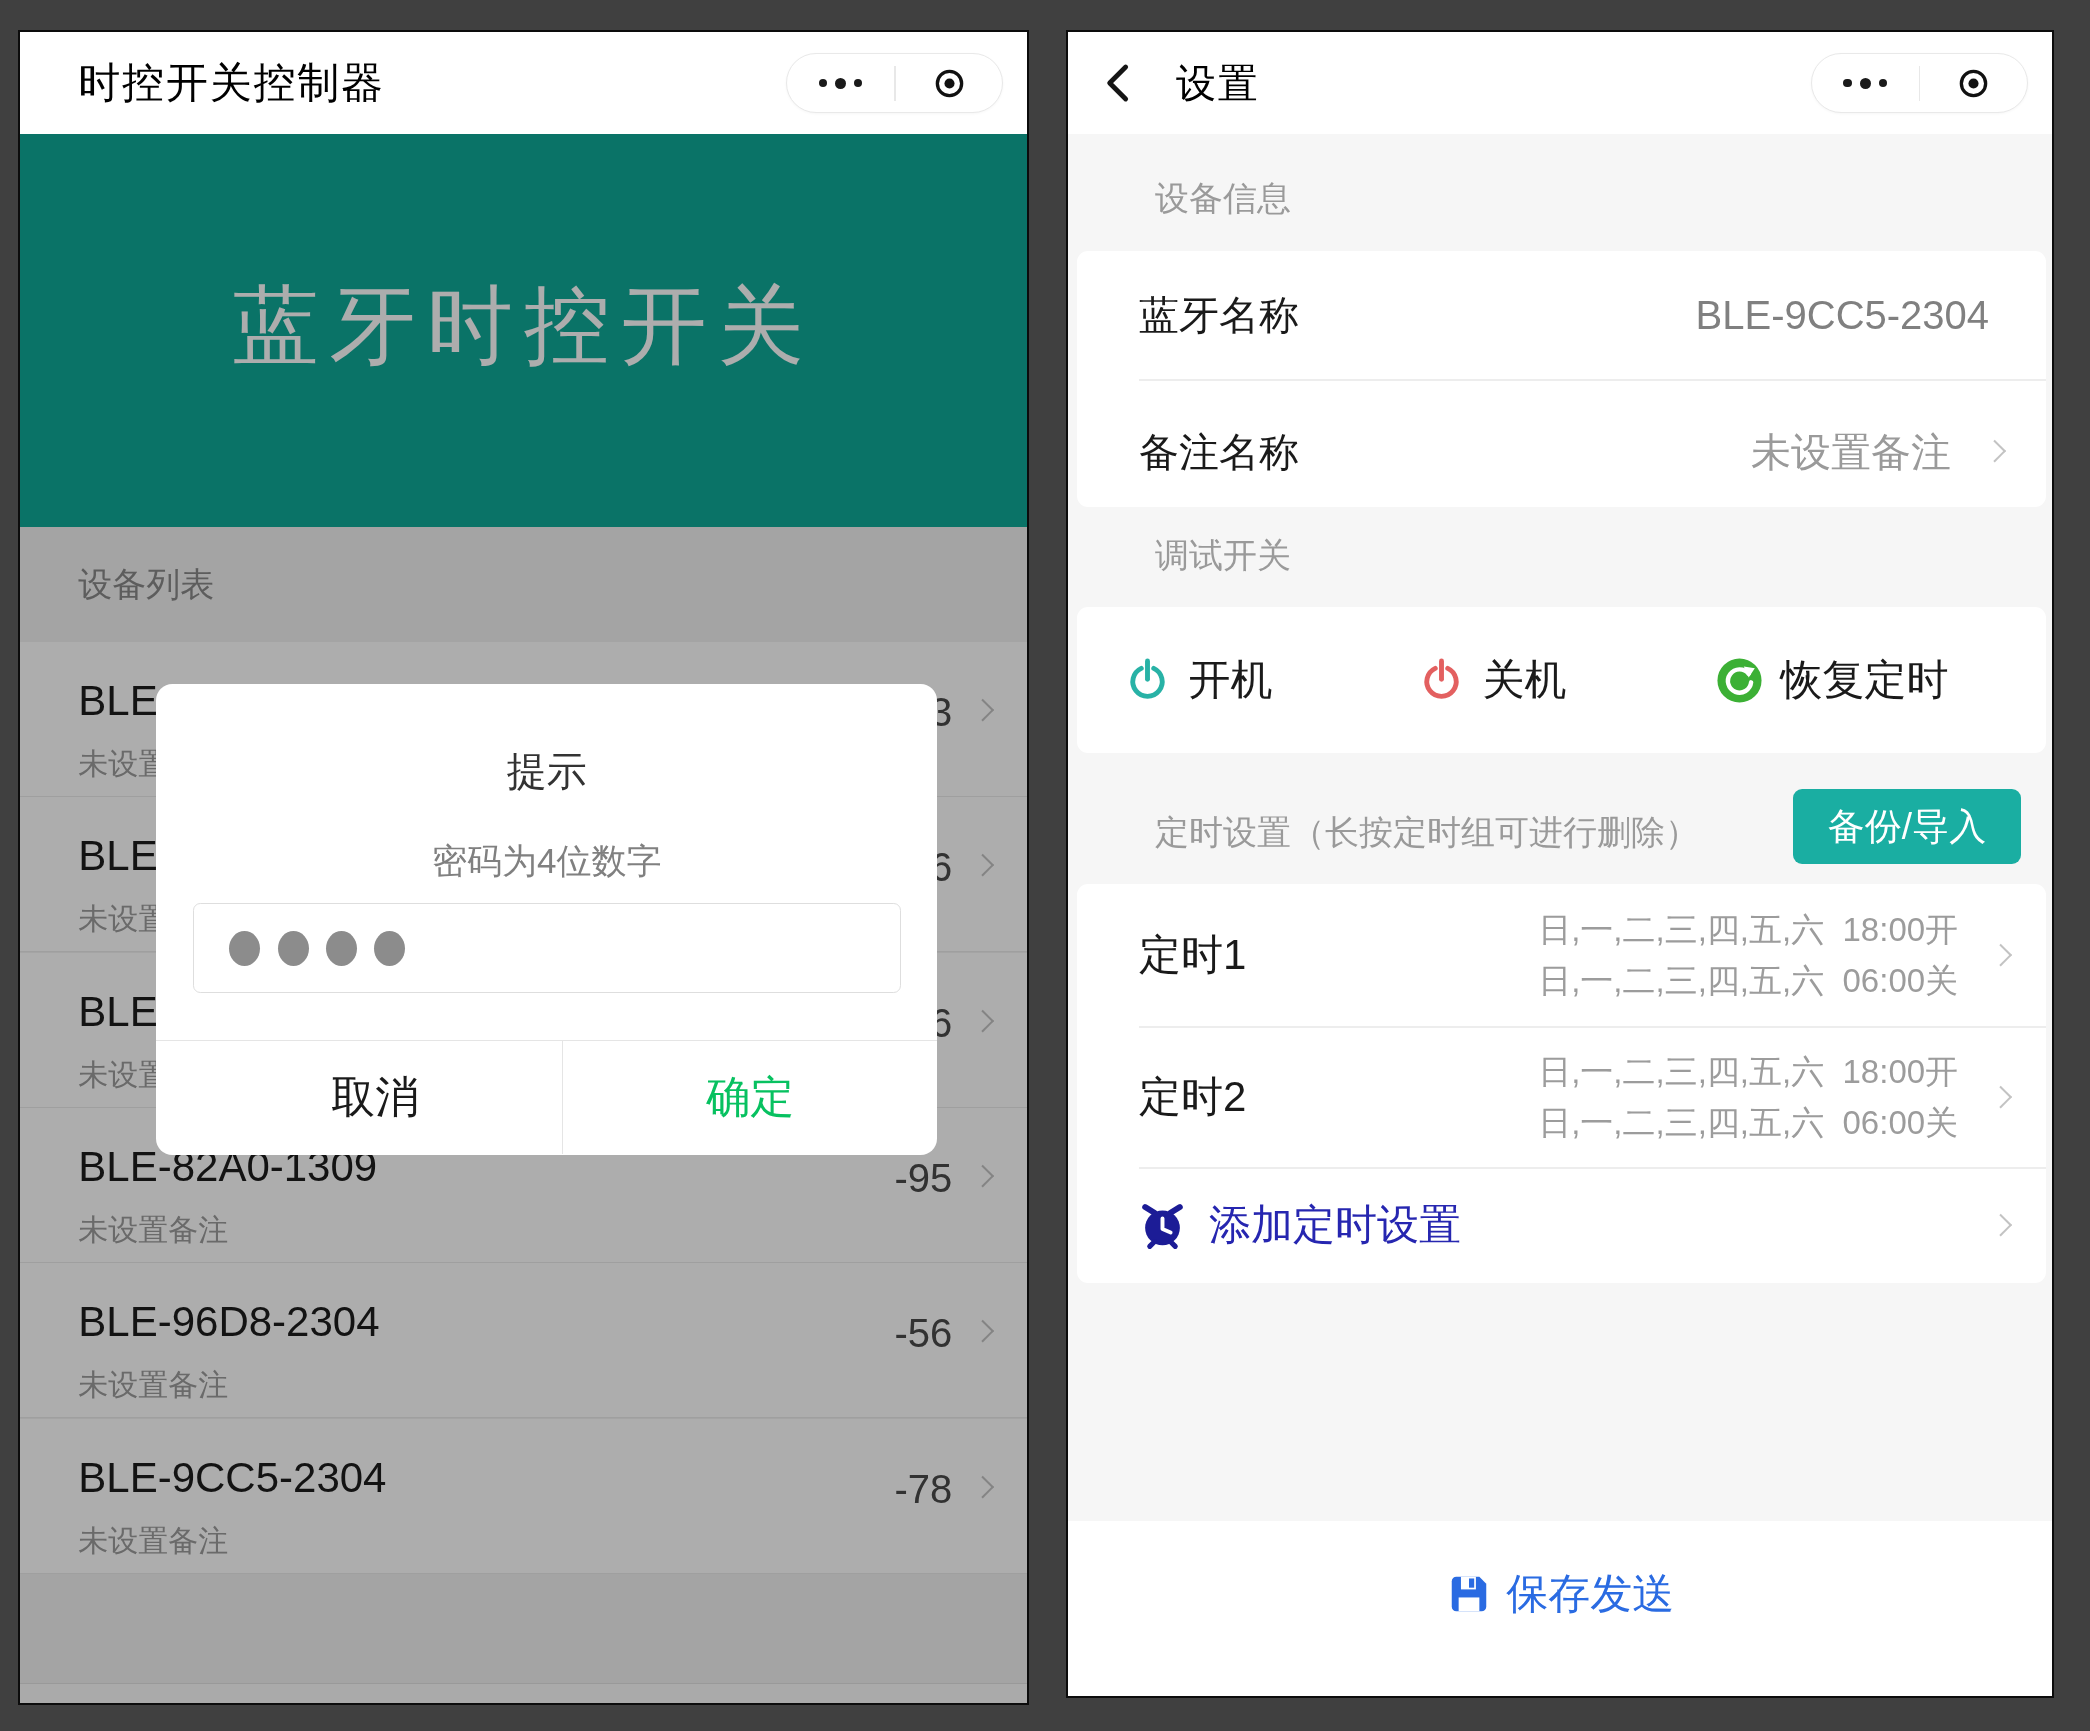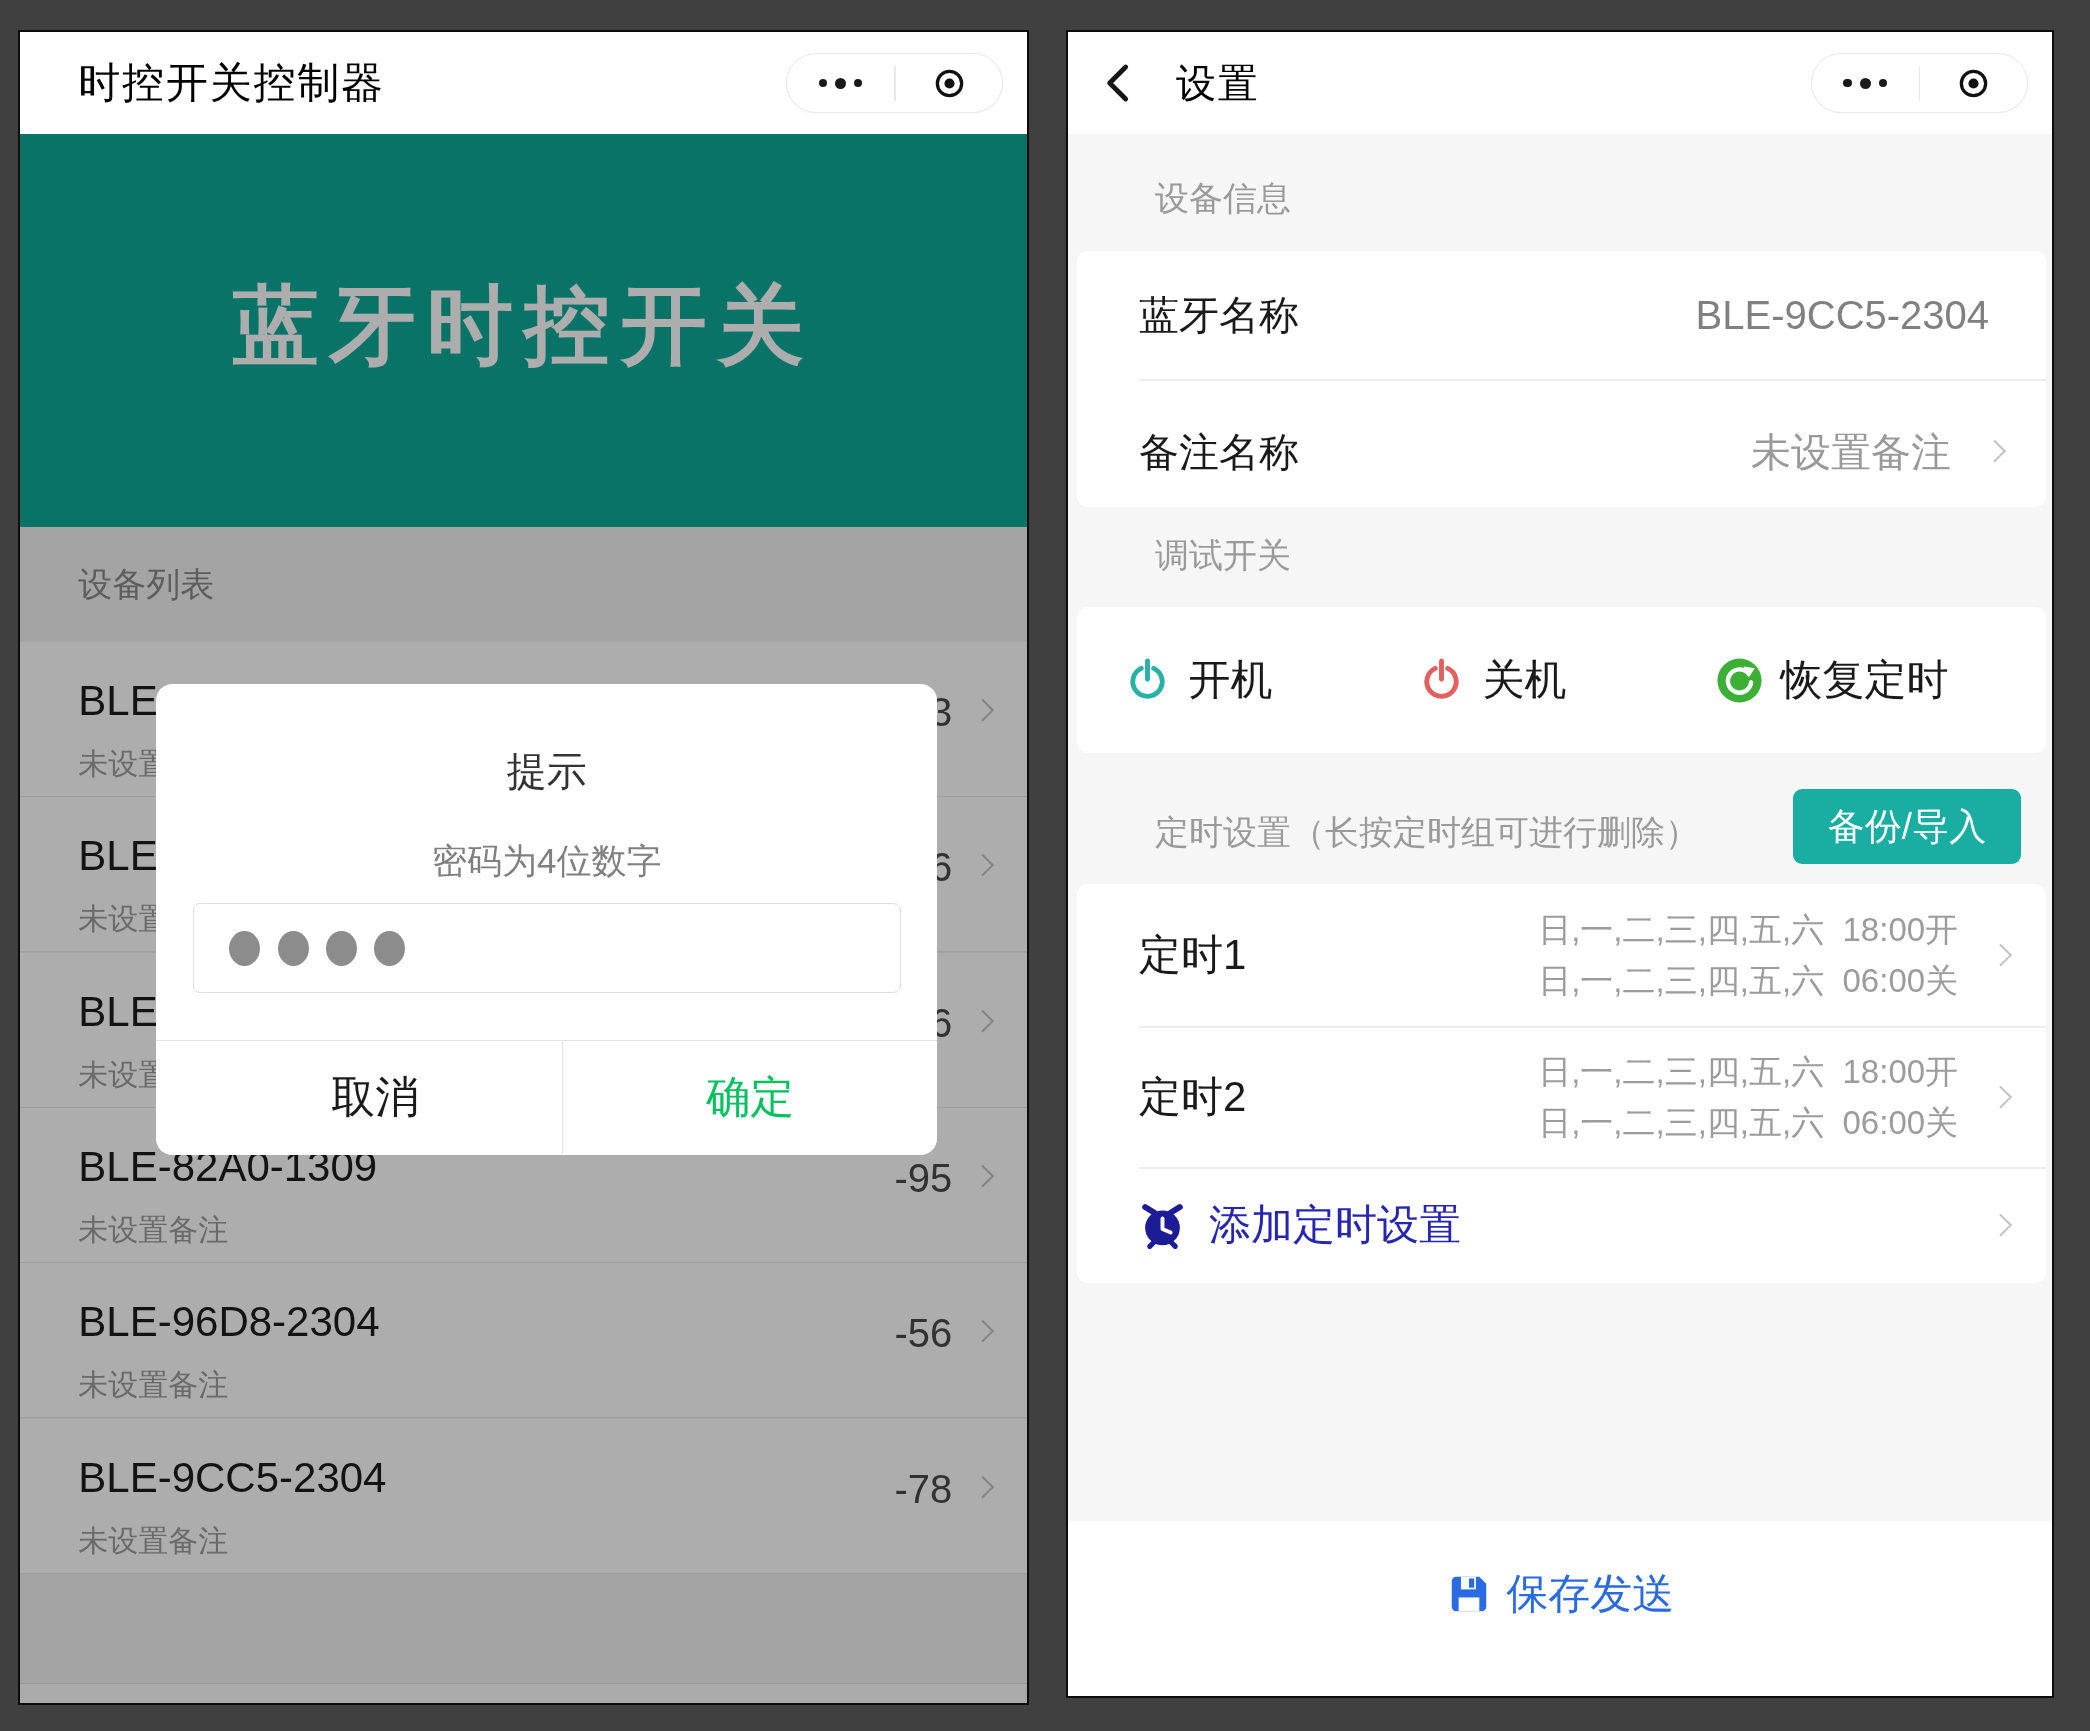--- a/index.html
+++ b/index.html
@@ -22,21 +22,21 @@
              display:flex; align-items:center; box-shadow:0 0.9px 2.7px rgba(0,0,0,0.04); }
   .cap-half { flex:1; display:flex; align-items:center; justify-content:center; height:100%; cursor:pointer; }
   .cap-div { width:1.8px; height:35px; background:#E8E8E8; }
   .dots { display:flex; gap:8.2px; align-items:center; }
   .dots i { width:8.2px; height:8.2px; border-radius:50%; background:#1a1a1a; }
   .dots i.mid { width:11px; height:11px; }
 
   
   .banner { position:absolute; left:0; top:102px; width:100%; height:393px; background:#10AA99; }
   .banner-text { position:absolute; width:100%; top:50%; transform:translateY(-54%);
-                 text-align:center; font-size:86px; font-weight:700; color:#fff; letter-spacing:11px; }
+                 text-align:center; font-size:86px; font-weight:400; color:#fff; letter-spacing:11px; }
   .list-label { position:absolute; left:58px; top:530px; font-size:34px; color:#8a8a8a; }
   .dev-rows { position:absolute; left:0; top:610px; width:100%; }
   .dev-row { position:absolute; left:0; width:100%; height:155px; background:#fff;
              border-bottom:1.8px solid #EBEBEB; cursor:pointer; }
   .dev-name { position:absolute; left:58px; top:35px; font-size:42px; color:#1c1c1c; }
   .dev-note { position:absolute; left:58px; top:102px; font-size:30px; color:#9c9c9c; }
   .dev-rssi { position:absolute; right:75px; top:48px; font-size:40px; color:#4a4a4a; }
   .chev { display:inline-block; width:15.5px; height:15.5px; border-top:2.7px solid #C3C3C3;
           border-right:2.7px solid #C3C3C3; transform:rotate(45deg); }
   .dev-row .chev { position:absolute; right:37px; top:60px; }

